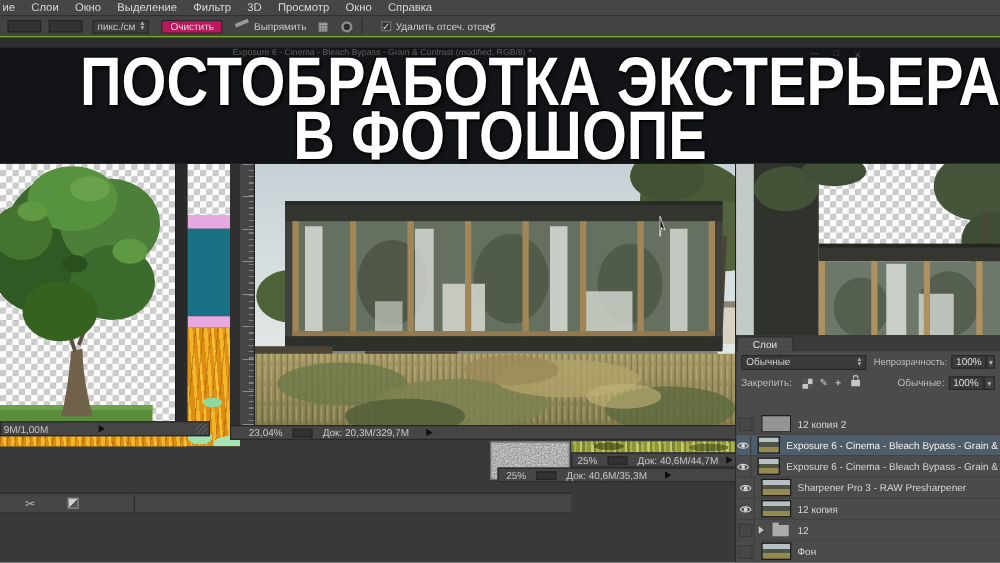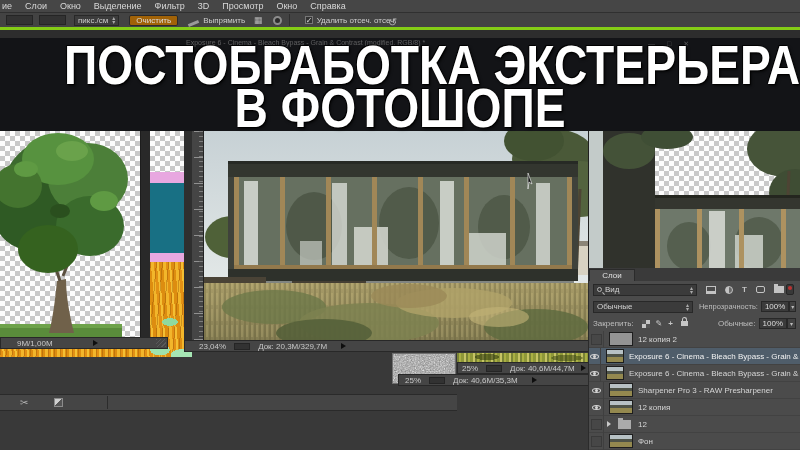--- a/index.html
+++ b/index.html
@@ -5,29 +5,29 @@
   html,body{margin:0;padding:0;}
   #app{position:relative;width:800px;height:450px;background:#393939;overflow:hidden;
        font-family:"Liberation Sans",sans-serif;color:#cfcfcf;}
   #app *{box-sizing:border-box;}
 
   
   #menubar{position:absolute;left:0;top:0;width:800px;height:13px;background:#464646;
            border-bottom:1px solid #303030;display:flex;align-items:center;padding-left:2px;}
   .menu-item{font-size:9px;color:#d8d8d8;margin-right:13px;white-space:nowrap;}
   #optionsbar{position:absolute;left:0;top:13px;width:800px;height:17px;background:#434343;
-              border-bottom:3px solid #84cc16;display:flex;align-items:center;font-size:8px;}
+              border-bottom:1px solid #84cc16;display:flex;align-items:center;font-size:8px;}
   .opt-field{width:27px;height:10px;background:#333;border:1px solid #252525;margin-left:6px;}
   .opt-dd{height:11px;background:#3c3c3c;border:1px solid #282828;display:flex;align-items:center;
           padding:0 3px;margin-left:8px;color:#ccc;}
   .dd-arr{display:inline-block;margin-left:4px;font-size:6px;line-height:4px;color:#aaa;}
-  .opt-btn{height:11px;background:#a16207;border:1px solid #2a2a2a;border-radius:2px;color:#ddd;
+  .opt-btn{height:11px;background:#be185d;border:1px solid #2a2a2a;border-radius:2px;color:#ddd;
            font-size:8px;display:flex;align-items:center;padding:0 6px;margin-left:10px;}
   .opt-sep{width:1px;height:12px;background:#2e2e2e;margin:0 7px;}
-  #straighten{display:flex;align-items:flex-end;margin-left:10px;color:#ccc;}
+  #straighten{display:flex;align-items:flex-start;margin-left:10px;color:#ccc;}
   #straighten .lvl{display:inline-block;width:11px;height:3px;background:#9a9a9a;transform:rotate(-22deg);margin-right:4px;}
   .opt-ico{color:#b5b5b5;font-size:9px;margin-left:9px;}
   #gear{width:9px;height:9px;border-radius:50%;background:#2c2c2c;border:2px solid #8c8c8c;margin-left:10px;}
   #chk{display:flex;align-items:center;margin-left:8px;}
   #chk .box{width:8px;height:8px;background:#333;border:1px solid #777;color:#ddd;font-size:8px;
             line-height:7px;text-align:center;margin-right:4px;}
   #resetico{position:absolute;left:388px;top:16px;color:#b0b0b0;font-size:11px;}
   #tabstrip{position:absolute;left:0;top:30px;width:800px;height:8px;background:#2d2d2d;}
 
   
@@ -339,33 +339,20 @@
           <rect x="192" y="78" width="5" height="59"></rect>
       </g>
     </svg>
   </div>
 
   <div id="layers">
     <div id="ltabrow">
       <div id="ltab">Слои</div>
     </div>
     <div class="prow">
-      <span class="pdd" style="width:104px">
-        <span class="mag"></span>
-        <span>Вид</span>
-        <span class="dd-arr" style="margin-left:auto">▴<br>▾</span>
-      </span>
-      <span class="ic-img"></span>
-      <span class="ic-adj"></span>
-      <span class="fico" style="font-weight:bold">T</span>
-      <span class="ic-shape"></span>
-      <span class="ic-folder"></span>
-      <span id="ftoggle"></span>
-    </div>
-    <div class="prow">
       <span class="pdd" style="width:146px">
         <span>Обычные</span>
         <span class="dd-arr" style="margin-left:auto">▴<br>▾</span>
       </span>
       <span class="plabel" style="font-size:7.5px">Непрозрачность:</span>
       <span class="pval">100%</span>
       <span class="pvalbtn">▾</span>
     </div>
     <div class="prow">
       <span class="plabel" style="margin-left:0">Закрепить:</span>
@@ -482,21 +469,21 @@
     <span class="fly" style="margin-left:6px"></span>
   </div>
   <div id="noisesbar" class="sbar">
     <span style="margin-left:6px">25%</span>
     <span class="mini"></span>
     <span>Док: 40,6М/35,3М</span>
     <span class="fly"></span>
   </div>
 
   <div id="treesbar" class="sbar">
-    <span style="margin-left:16px">9М/1,00М</span>
+    <span style="margin-left:2px">9М/1,00М</span>
     <span class="fly" style="margin-left:40px"></span>
     <span class="grip"></span>
   </div>
 
   <div id="toolsbar">
     <span class="t-ico">✂</span>
     <span class="sq"></span>
     <span class="tsep"></span>
   </div>
 

